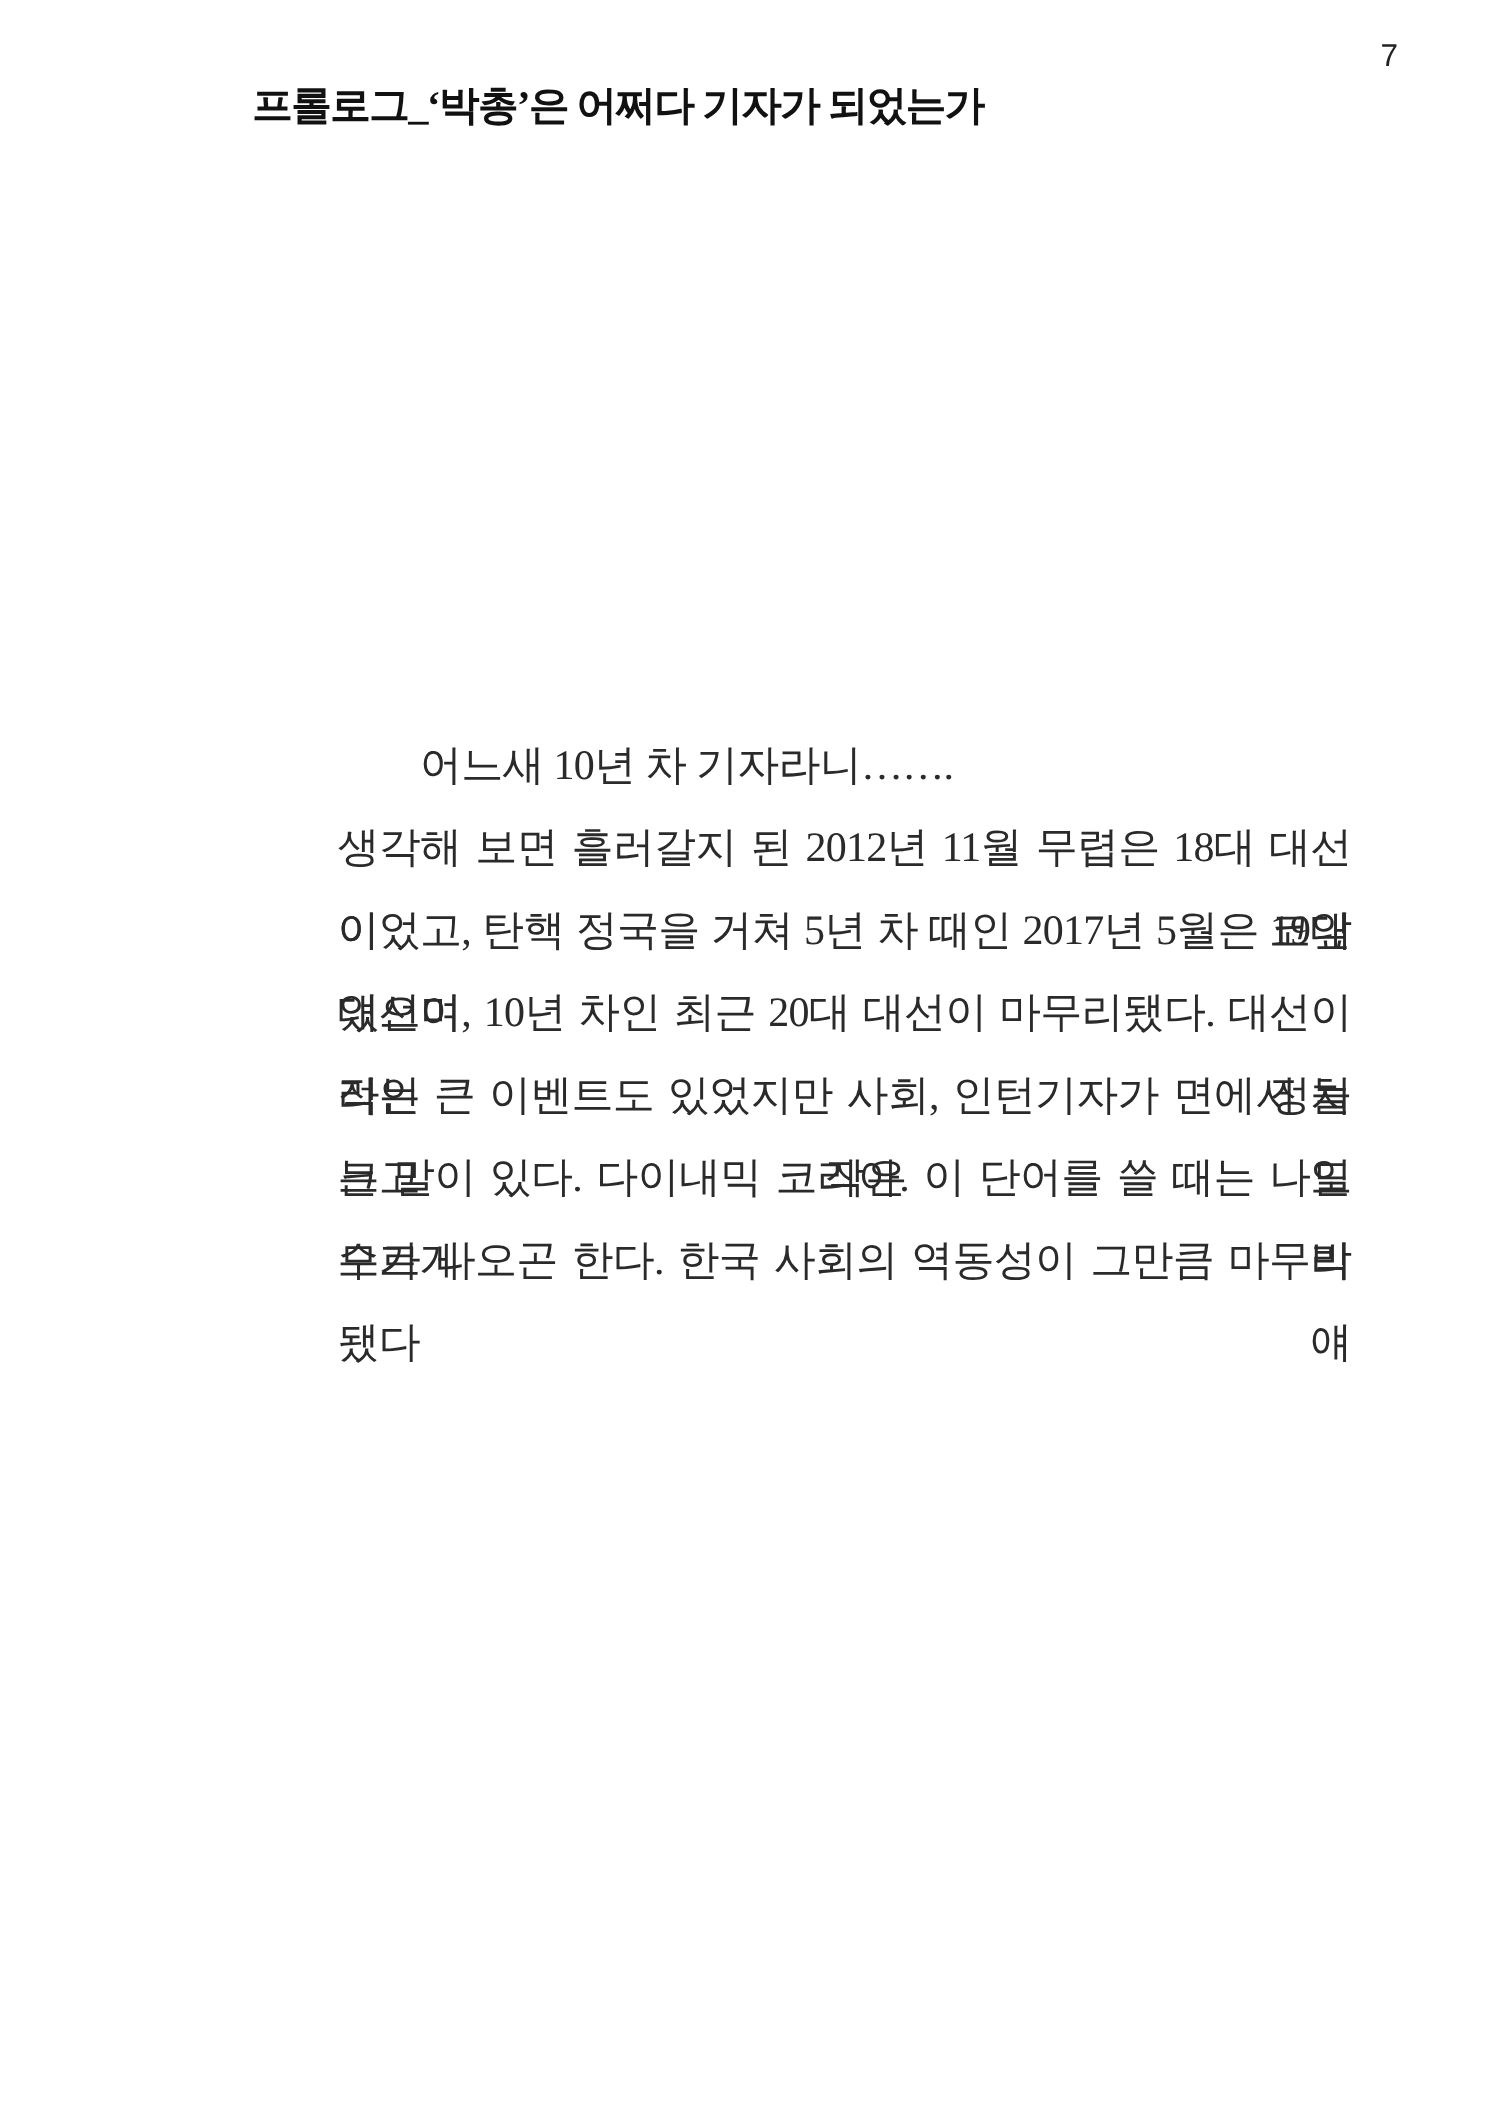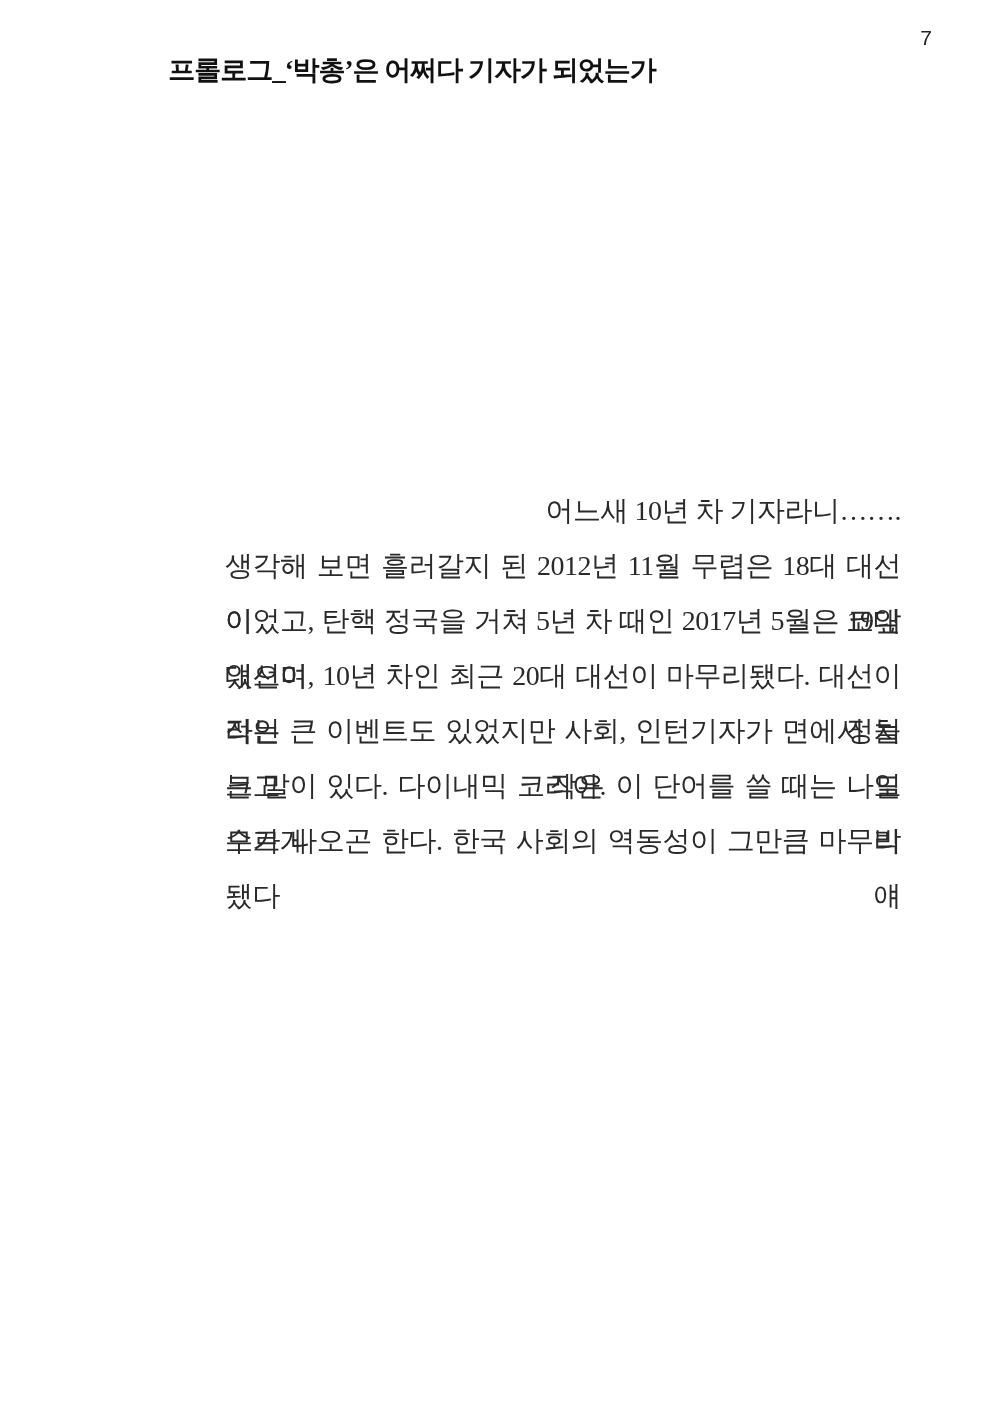--- a/index.html
+++ b/index.html
@@ -49,21 +49,20 @@
     line-height: 55px;
     white-space: nowrap;
   }
   .text-line.justify {
     white-space: normal;
     text-align: justify;
     text-align-last: justify;
   }
   .text-line.indent {
     text-indent: 55px;
-    text-align: right;
   }
 </style>
 </head>
 <body>
 
 <div class="page">
 
   <div class="page-number">7</div>
 
   <div class="chapter-title">프롤로그_‘박총’은 어쩌다 기자가 되었는가</div>

